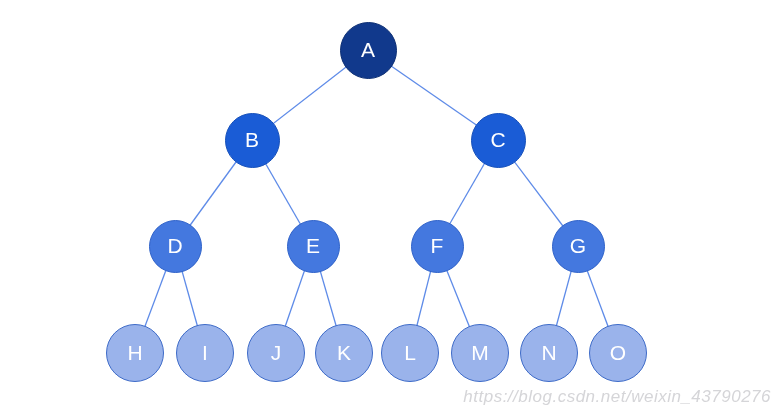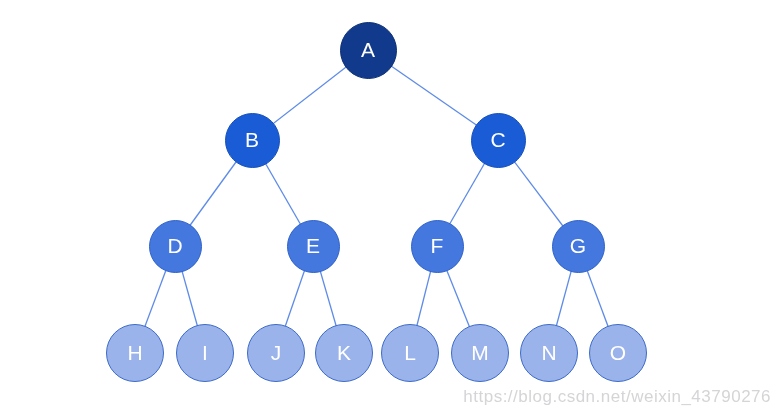--- a/index.html
+++ b/index.html
@@ -34,20 +34,21 @@
     font-weight: 400;
     user-select: none;
   }
   .watermark {
     position: absolute;
     right: 10px;
     bottom: 5px;
     font-size: 17px;
     letter-spacing: 0.5px;
     white-space: nowrap;
+    font-style: italic;
   }
 </style>
 </head>
 <body>
 
 <div class="canvas" style="background: rgb(255, 255, 255);">
   <svg class="edges-svg" id="edges" viewBox="0 0 781 412" xmlns="http://www.w3.org/2000/svg">
       <line x1="368" y1="50" x2="252" y2="140" stroke="#5e8be8" stroke-width="1.3"></line>
       <line x1="368" y1="50" x2="498" y2="140" stroke="#5e8be8" stroke-width="1.3"></line>
       <line x1="252" y1="140" x2="175" y2="246" stroke="#5e8be8" stroke-width="1.3"></line>

